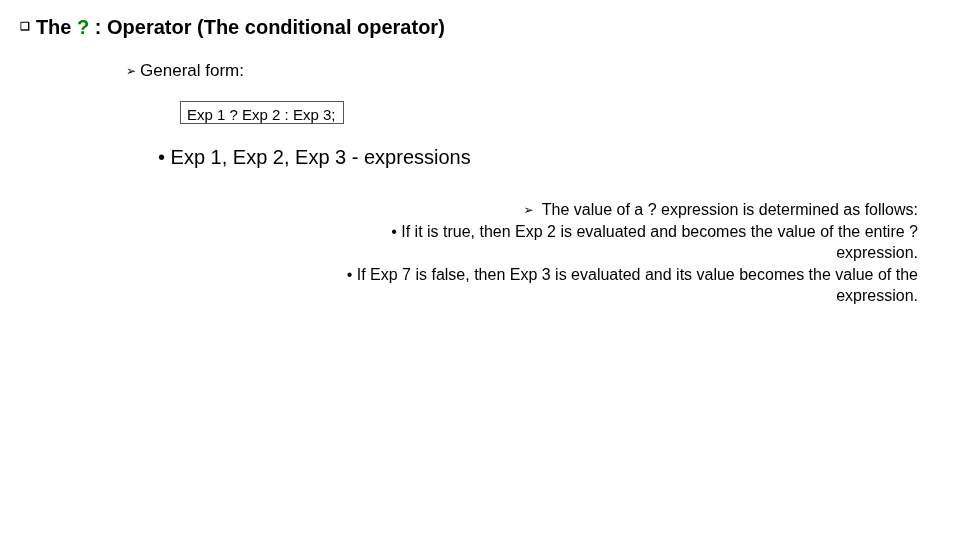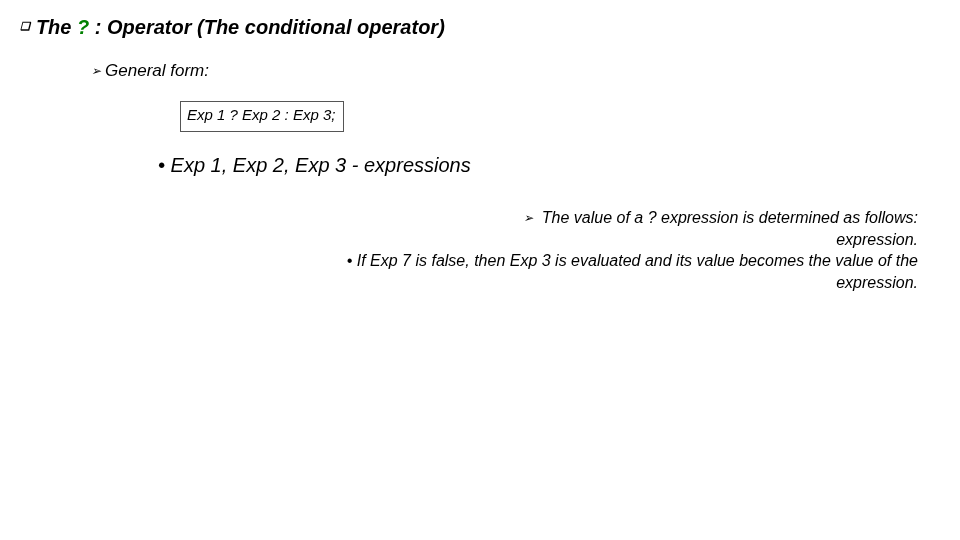--- a/index.html
+++ b/index.html
@@ -10,21 +10,20 @@
     background: #ffffff;
     font-family: Verdana, Geneva, sans-serif;
     color: #000;
   }
   .slide {
     position: relative;
     width: 960px;
     height: 540px;
     box-sizing: border-box;
     padding: 12px 20px 20px 20px;
-    font-style: italic;
   }
   .title-line {
     font-size: 20px;
     font-weight: bold;
     margin-top: 4px;
     margin-left: 0;
   }
   .title-bullet {
     display: inline-block;
     font-size: 11px;
@@ -43,35 +42,35 @@
   }
   .sub1 .dot {
     font-size: 10px;
     vertical-align: middle;
     position: relative;
     top: -2px;
     margin-right: 6px;
   }
   .sub2 {
     margin-top: 22px;
-    margin-left: 71px;
+    margin-left: 106px;
     font-size: 17px;
   }
   .arrow {
     font-size: 12px;
     margin-right: 4px;
     position: relative;
     top: -1px;
   }
   .codebox {
     margin-top: 20px;
     margin-left: 160px;
     display: inline-block;
     border: 1px solid #555;
-    padding: 4px 8px 8px 6px;
+    padding: 4px 8px 0 6px;
     font-family: Verdana, Geneva, sans-serif;
     font-size: 15px;
   }
   .sub3 {
     margin-top: 22px;
     margin-left: 138px;
     font-size: 20px;
   }
   .sub4 {
     margin-top: 30px;
@@ -105,18 +104,19 @@
   <div class="codebox">
     <span>Exp 1 ? Exp 2 : Exp 3;</span>
   </div>
 
   <div class="sub3">
     <span>• Exp 1, Exp 2, Exp 3 - expressions</span>
   </div>
 
   <div class="sub4">
     <p class="sub4-line"><span class="arrow">➢</span> <span>The value of a ? expression is determined as follows:</span></p>
+    <p class="sub4-line sub4-indent">• If it is true, then Exp 2 is evaluated and becomes the value of the entire ?</p>
     <p class="sub4-line sub4-indent">expression.</p>
     <p class="sub4-line sub4-indent">• If Exp 7 is false, then Exp 3 is evaluated and its value becomes the value of the</p>
     <p class="sub4-line sub4-indent">expression.</p>
   </div>
 
 </div>
 
 </body></html>

